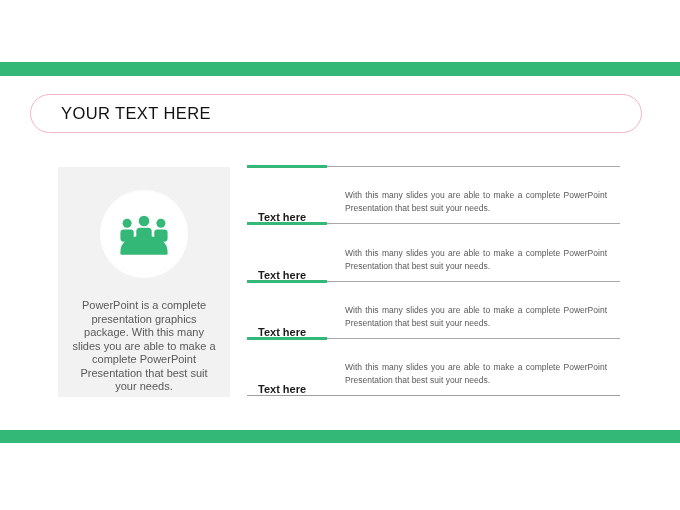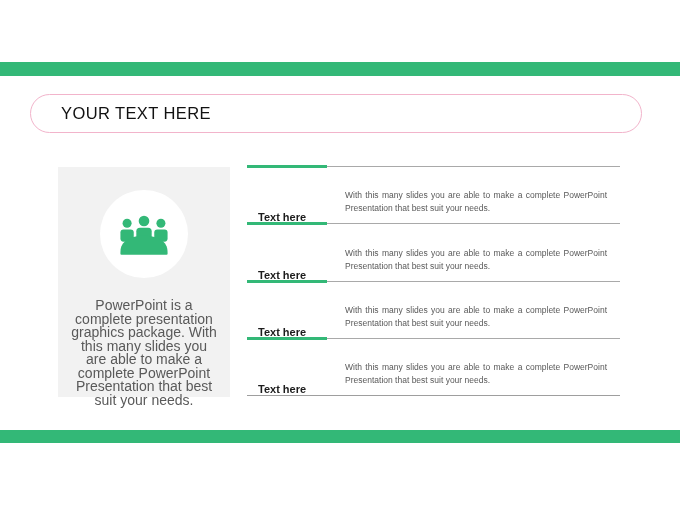--- a/index.html
+++ b/index.html
@@ -34,21 +34,21 @@
     text-align:center;
   }
   .icon-circle{
     width:88px;height:88px;border-radius:50%;background:#ffffff;
     margin:23px auto 0;
     display:flex;align-items:center;justify-content:center;
   }
   .icon-circle svg{display:block;}
   .panel-desc{
     margin:21px 13px 0;
-    font-size:14px;line-height:13.5px;color:#595959;
+    font-size:11px;line-height:13.5px;color:#595959;
   }
 
   .rows{
     position:absolute;left:247px;top:166px;
     width:373px;height:229px;
     border-bottom:1px solid #9e9e9e;
     display:flex;flex-direction:column;
   }
   .row{
     position:relative;flex:1;box-sizing:border-box;

